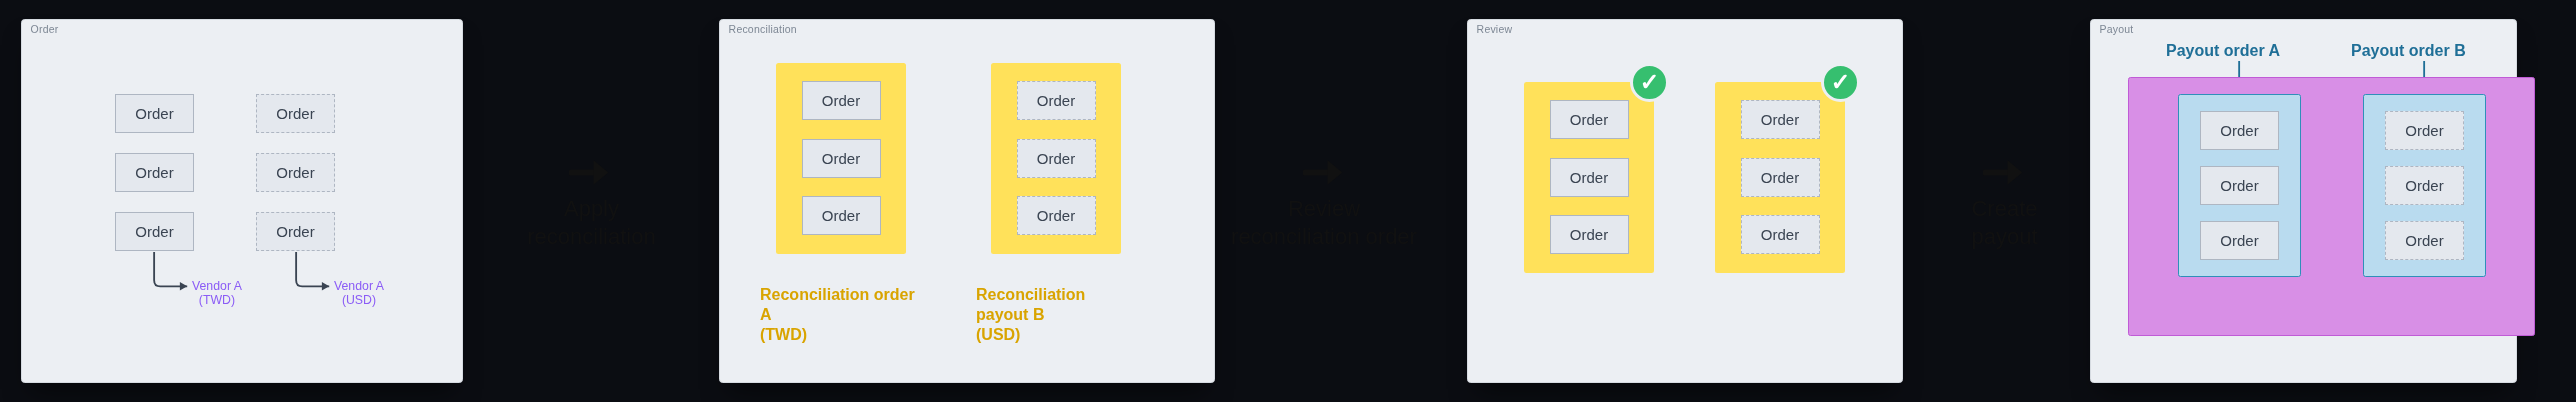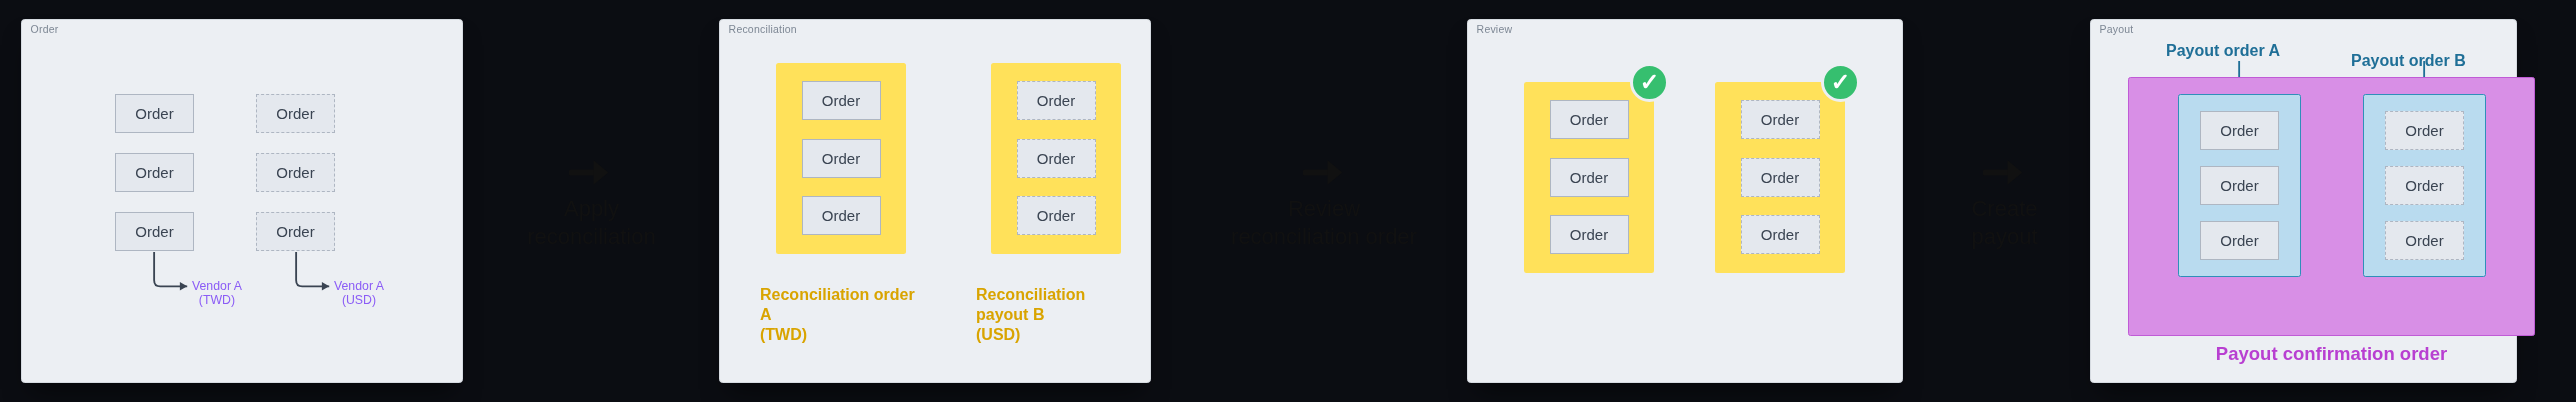--- a/index.html
+++ b/index.html
@@ -62,21 +62,21 @@
 
 <div class="arrow-ico" style="left:569px;top:154px">
   <svg width="43" height="37" viewBox="0 0 70 60">
         <path d="M4 30 H52" stroke="#111" stroke-width="10" stroke-linecap="round"></path>
         <path d="M40 10 L64 30 L40 50 Z" fill="#111"></path>
       </svg>
 </div>
 <div class="arrow-lbl" style="left:513px;top:195px;width:157px;white-space:pre-line">Apply
 reconciliation</div>
 
-<div class="stage" style="left:719px;width:432px">
+<div class="stage" style="left:719px;width:496px">
   <div class="stage-title">Reconciliation</div>
   <div class="rec-group" style="left:56px;top:43px">
     <div class="order-box">Order</div>
     <div class="order-box">Order</div>
     <div class="order-box">Order</div>
   </div>
   <div class="rec-cap" style="left:40px;top:265px;white-space:pre-line">Reconciliation order A
 (TWD)</div>
   <div class="rec-group" style="left:271px;top:43px">
     <div class="order-box-d">Order</div>
@@ -118,21 +118,21 @@
         <path d="M40 10 L64 30 L40 50 Z" fill="#111"></path>
       </svg>
 </div>
 <div class="arrow-lbl" style="left:1946px;top:195px;width:117px;white-space:pre-line">Create
 payout</div>
 
 <div class="stage" style="left:2090px;width:427px">
   <div class="stage-title">Payout</div>
 
   <div class="payout-cap" style="left:75px;top:22px">Payout order  A</div>
-  <div class="payout-cap" style="left:260px;top:32px">Payout order B</div>
+  <div class="payout-cap" style="left:260px;top:22px">Payout order B</div>
 
   <div class="conn" style="left:142px;top:41px">
     <svg width="12.3" height="33" viewBox="0 0 20 54">
           <path d="M10 0 V44" stroke="#1f6f97" stroke-width="3"></path>
           <path d="M10 44 l-7 -12 h14 z" fill="#1f6f97"></path>
         </svg>
   </div>
   <div class="conn" style="left:327px;top:41px">
     <svg width="12.3" height="33" viewBox="0 0 20 54">
           <path d="M10 0 V44" stroke="#1f6f97" stroke-width="3"></path>
@@ -146,17 +146,16 @@
     <div class="order-box">Order</div>
     <div class="order-box">Order</div>
     <div class="order-box">Order</div>
   </div>
   <div class="payout-col" style="left:272px;top:74px">
     <div class="order-box-d">Order</div>
     <div class="order-box-d">Order</div>
     <div class="order-box-d">Order</div>
   </div>
 
-  <div class="payout-bottom" style="left:105px;top:323px;width:271px">Payout confirmation order</div>
 </div>
 
 </div>
 
 
 </body></html>

